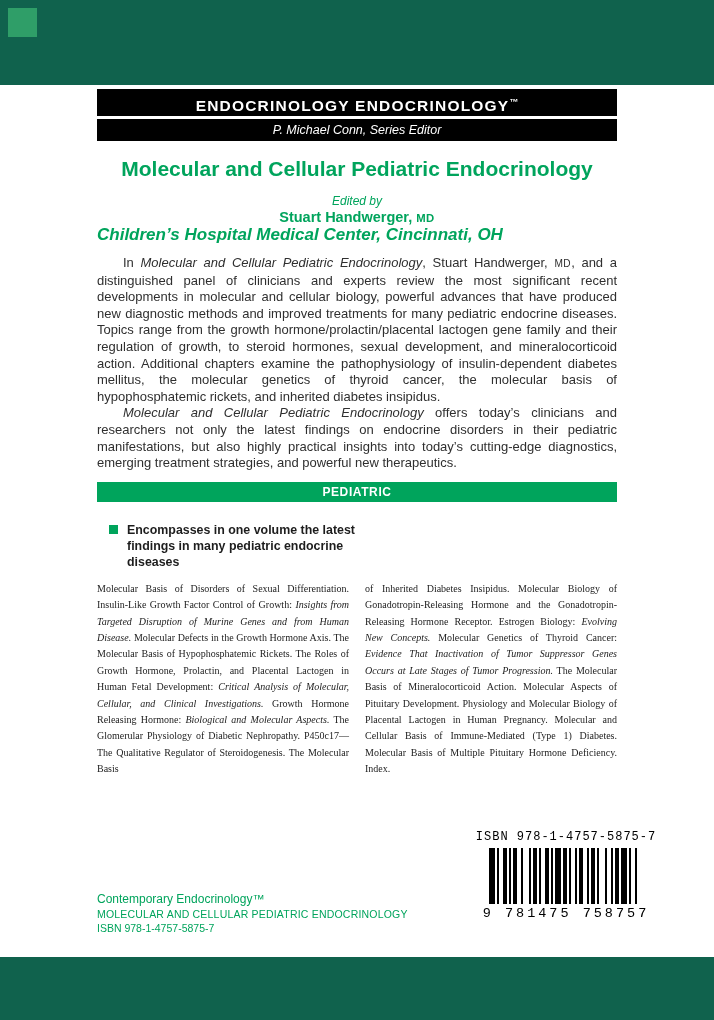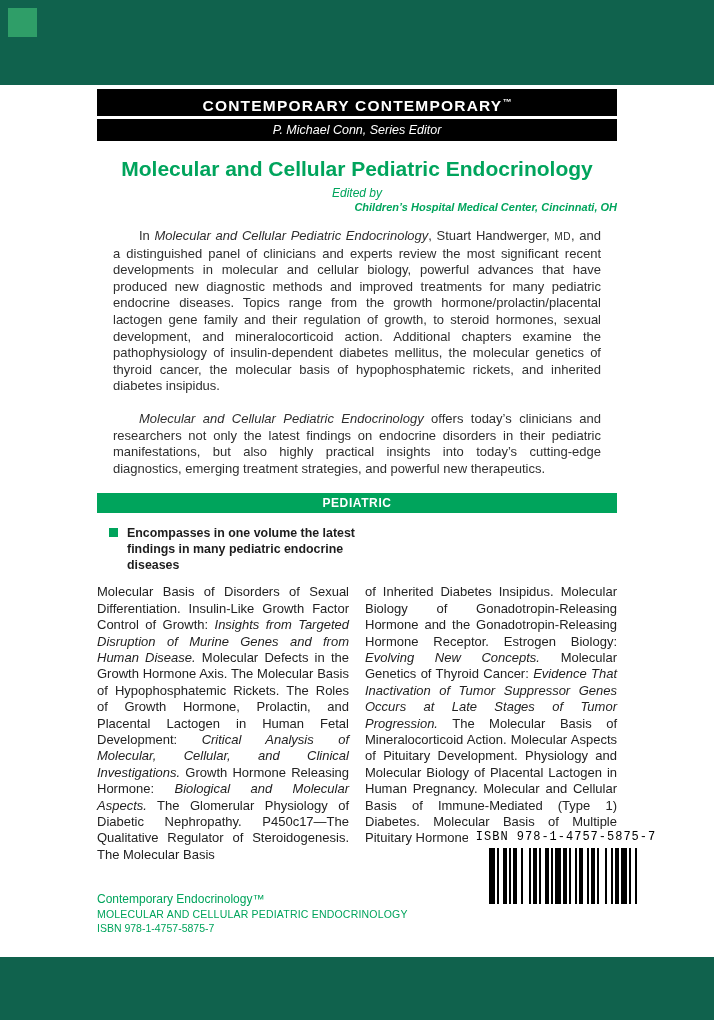--- a/index.html
+++ b/index.html
@@ -28,36 +28,36 @@
 
   .series-bar{background:var(--bar-black);color:#fff;text-align:center;width:100%;}
   .series-bar-1{height:27px;line-height:27px;font-weight:bold;font-size:15.5px;letter-spacing:1.2px;margin-bottom:3px;}
   .series-bar-1 sup{font-size:9px;letter-spacing:0;vertical-align:super;}
   .series-bar-2{height:22px;line-height:22px;font-size:12.5px;}
 
   .it{font-style:italic;text-align:center;}
   .sc{font-size:0.78em;letter-spacing:0.5px;}
 
   .title{margin:15px 0 0 0;text-align:center;color:var(--accent-green);font-size:21px;line-height:26px;font-weight:bold;}
-  .edited-by{margin-top:4px;text-align:center;color:var(--accent-green);font-size:12px;line-height:14px;}
+  .edited-by{margin-top:12px;text-align:center;color:var(--accent-green);font-size:12px;line-height:14px;}
   .editor{text-align:center;color:var(--accent-green);font-size:14.5px;line-height:18px;font-weight:bold;}
-  .affiliation{text-align:right;color:var(--accent-green);font-size:11px;line-height:15px;font-weight:bold;}
+  .affiliation{text-align:left;color:var(--accent-green);font-size:17px;line-height:15px;font-weight:bold;}
 
-  .desc{margin:16px;text-align:justify;text-indent:26px;font-size:13px;line-height:16.6px;color:var(--body-text);}
+  .desc{margin:0;text-align:justify;text-indent:26px;font-size:13px;line-height:16.6px;color:var(--body-text);}
   .desc-first{margin-top:13px;}
 
   .section-bar{margin-top:10px;height:20px;line-height:20px;background:var(--accent-green);color:#ffffff;font-weight:bold;font-size:12px;letter-spacing:0.6px;text-align:center;}
 
-  .features{display:flex;gap:26px;margin:12px 0 4px 0;padding:0 12px;}
+  .features{display:flex;gap:26px;margin:20px 0 4px 0;padding:0 12px;}
   .feature{display:flex;width:50%;}
   .bullet{flex:0 0 auto;width:9px;height:9px;background:var(--accent-green);margin:3px 9px 0 0;}
   .feature-text{font-weight:bold;font-size:12.4px;line-height:16px;color:#1d1d1d;}
 
   .contents{display:flex;gap:16px;margin-top:11px;}
-  .col{width:50%;text-align:justify;font-size:13px;line-height:16.4px;color:#222222;}
+  .col{width:50%;text-align:justify;font-size:10px;line-height:16.4px;color:#222222;font-family:Liberation Serif, serif;}
 
   .barcode-block{position:absolute;left:468px;top:830px;width:196px;text-align:center;background:#fff;}
   .isbn-top{font-family:"Liberation Mono", monospace;font-size:12px;letter-spacing:1px;color:#000;margin-bottom:4px;white-space:nowrap;}
   .bars{display:flex;height:56px;align-items:stretch;justify-content:center;background:#fff;}
   .bar-ink{background:#000;display:block;}
   .bar-space{background:#fff;display:block;}
   .isbn-digits{font-family:"Liberation Mono", monospace;font-size:13.5px;letter-spacing:3px;color:#000;margin-top:2px;white-space:nowrap;}
 
   .footer{position:absolute;left:97px;top:892px;color:var(--accent-green);}
   .footer .f1{font-size:12px;line-height:15px;}
@@ -69,28 +69,32 @@
 
 <div class="page">
 
   <div class="band band-top">
     <div class="corner-square"></div>
   </div>
 
   <div class="content">
 
     <div class="series-bar series-bar-1">
-      <span>CONTEMPORARY CONTEMPORARY</span><sup>™</sup>
+      <span>ENDOCRINOLOGY ENDOCRINOLOGY</span><sup>™</sup>
     </div>
     <div class="series-bar series-bar-2">
       <span class="it">P. Michael Conn, Series Editor</span>
     </div>
 
     <h1 class="title">Molecular and Cellular Pediatric Endocrinology</h1>
     <div class="edited-by it">Edited by</div>
+    <div class="editor">
+      <span>Stuart Handwerger,</span>
+      <span class="sc">MD</span>
+    </div>
     <div class="affiliation it">Children’s Hospital Medical Center, Cincinnati, OH</div>
 
     <p class="desc desc-first"><span>In </span><span class="it">Molecular and Cellular Pediatric Endocrinology</span><span>, Stuart Handwerger, </span><span class="sc">MD</span><span>, and a distinguished panel of clinicians and experts review the most significant recent developments in molecular and cellular biology, powerful advances that have produced new diagnostic methods and improved treatments for many pediatric endocrine diseases. Topics range from the growth hormone/prolactin/placental lactogen gene family and their regulation of growth, to steroid hormones, sexual development, and mineralocorticoid action. Additional chapters examine the pathophysiology of insulin-dependent diabetes mellitus, the molecular genetics of thyroid cancer, the molecular basis of hypophosphatemic rickets, and inherited diabetes insipidus.</span></p>
     <p class="desc"><span class="it">Molecular and Cellular Pediatric Endocrinology</span><span> offers today’s clinicians and researchers not only the latest findings on endocrine disorders in their pediatric manifestations, but also highly practical insights into today’s cutting-edge diagnostics, emerging treatment strategies, and powerful new therapeutics.</span></p>
 
     <div class="section-bar">PEDIATRIC</div>
     <div class="features">
       <div class="feature">
         <span class="bullet"></span>
         <span class="feature-text">Encompasses in one volume the latest findings in many pediatric endocrine diseases</span>
@@ -151,20 +155,21 @@
         <span class="bar-space" style="width: 2px;"></span>
         <span class="bar-ink" style="width: 4px;"></span>
         <span class="bar-space" style="width: 2px;"></span>
         <span class="bar-ink" style="width: 6px;"></span>
         <span class="bar-space" style="width: 2px;"></span>
         <span class="bar-ink" style="width: 2px;"></span>
         <span class="bar-space" style="width: 4px;"></span>
         <span class="bar-ink" style="width: 2px;"></span>
         <span class="bar-space" style="width: 6px;"></span>
       </div>
+    <div class="isbn-digits">9 781475 758757</div>
   </div>
 
   <div class="footer">
     <div class="f1">Contemporary Endocrinology™</div>
     <div class="f2">MOLECULAR AND CELLULAR PEDIATRIC ENDOCRINOLOGY</div>
     <div class="f3">ISBN 978-1-4757-5875-7</div>
   </div>
 
   <div class="band band-bottom"></div>
 

